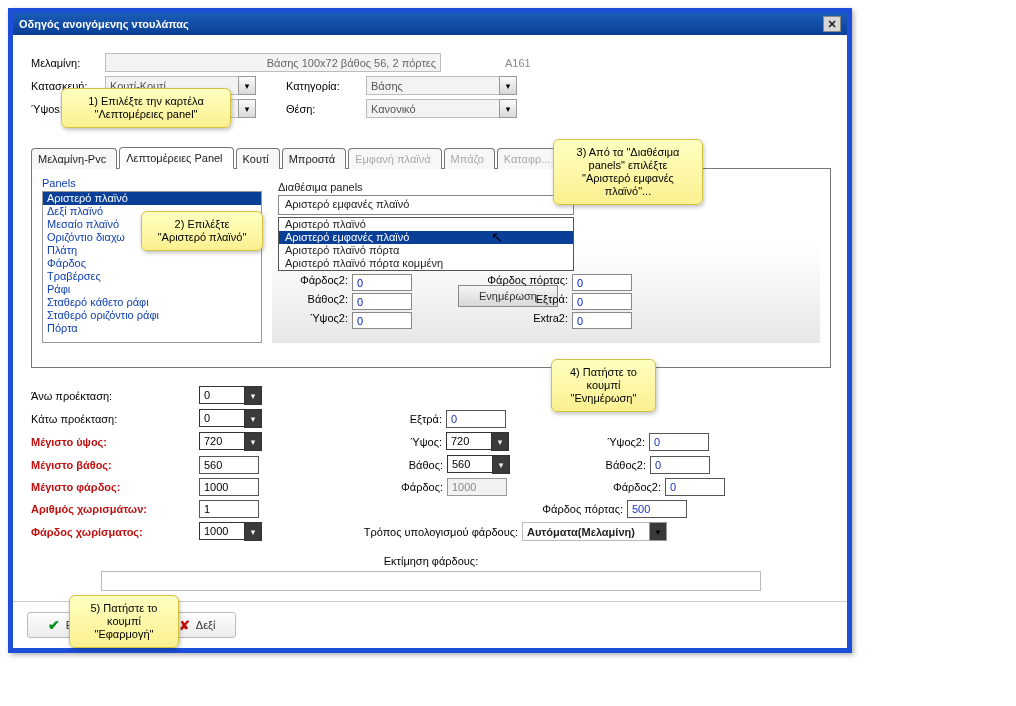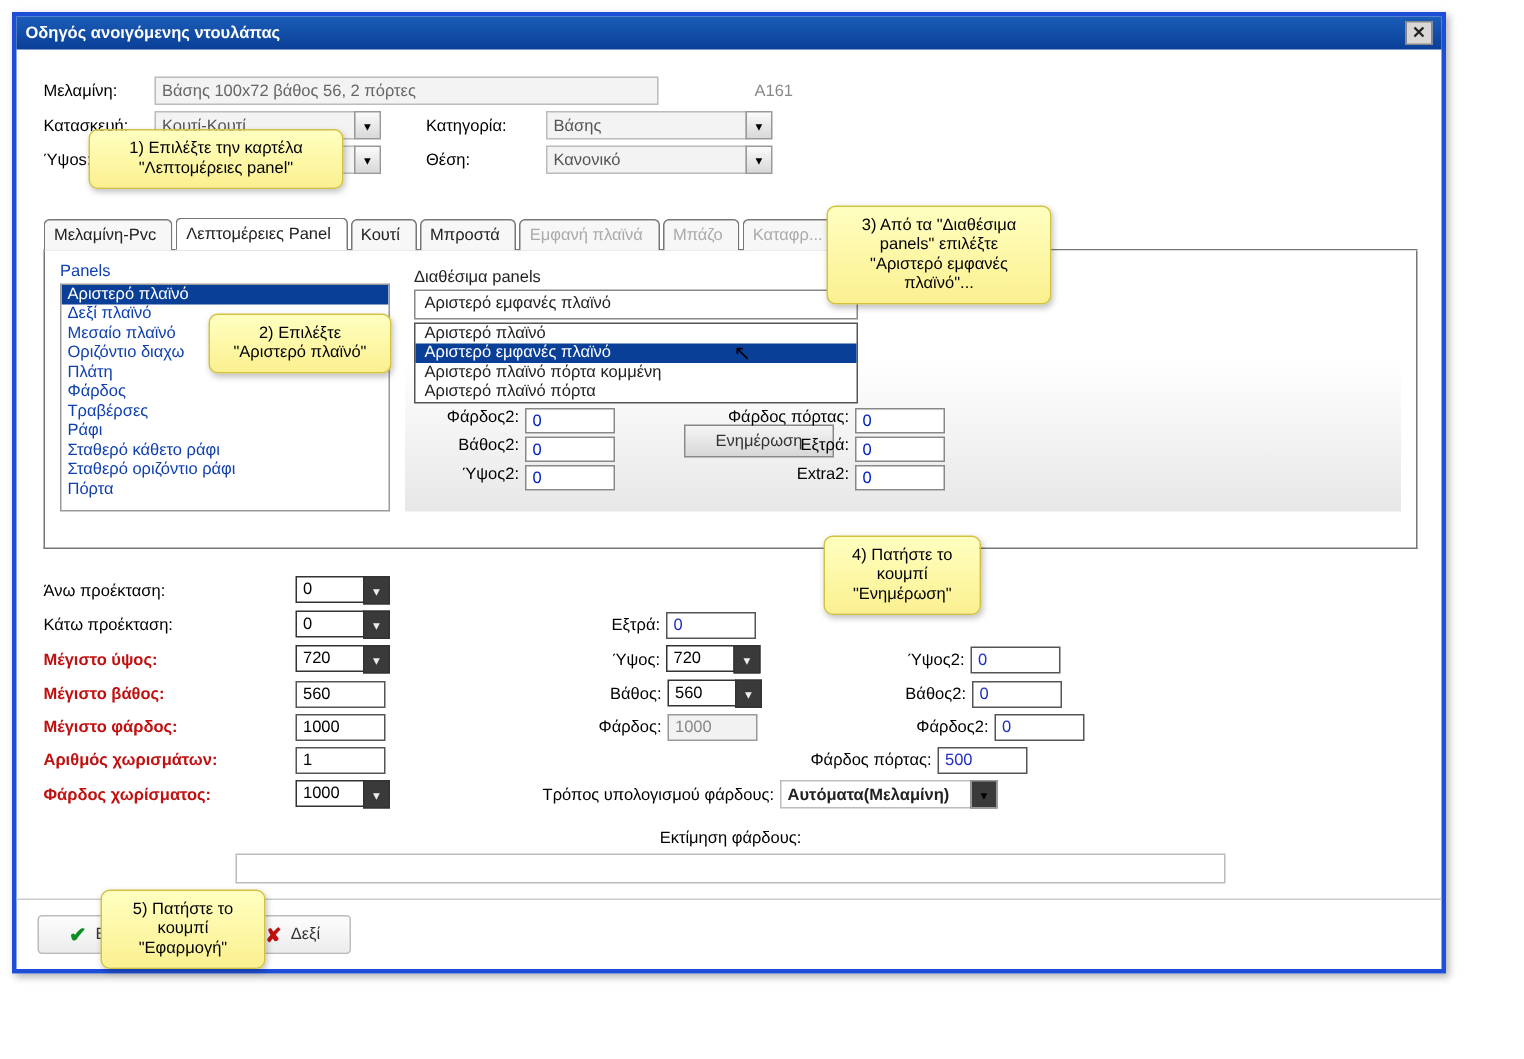--- a/index.html
+++ b/index.html
@@ -1,17 +1,17 @@
 <!DOCTYPE html>
 <html><head>
 <meta charset="utf-8">
 <style>
   * { box-sizing: border-box; font-family: Tahoma, Arial, sans-serif; font-size: 11px; }
   body { margin: 0; background: #fff; padding: 8px; }
-  .window { width: 956px; border: 3px solid #1d4ed8; box-shadow: 2px 2px 5px rgba(0,0,0,.3); background: #fff; position: relative; }
+  .window { width: 844px; border: 5px solid #1d4ed8; box-shadow: 2px 2px 5px rgba(0,0,0,.3); background: #fff; position: relative; }
   .titlebar { background: linear-gradient(#1a5db8,#0a3f97); color:#fff; height:22px; line-height:22px; padding:0 6px; display:flex; justify-content:space-between; align-items:center; font-weight:bold; }
   .closebtn { width:18px; height:16px; background:#d8d7d6; border:1px solid #888; display:flex; align-items:center; justify-content:center; color:#222; font-size:11px; cursor:pointer; }
   .content { padding:14px 16px 10px 18px; }
   .row { display:flex; align-items:center; margin:4px 0; }
   .lbl { text-align:left; margin-right:6px; }
   .tinput { border:1px solid #bdbbbd; height:19px; padding:1px 4px; background:#fff; color:#666; }
   .tinput.ro { background:#f3f3f3; }
   .select { position:relative; display:inline-flex; }
   .select input { border:1px solid #bdbbbd; height:19px; padding:1px 4px; background:#f3f3f3; color:#555; }
   .ddbtn { width:18px; height:19px; background:linear-gradient(#fbfbfb,#d8d8d8); border:1px solid #999; display:flex; align-items:center; justify-content:center; margin-left:-1px; cursor:pointer; }
@@ -72,21 +72,21 @@
 <div class="window">
   <div class="titlebar">
     <span>Οδηγός ανοιγόμενης ντουλάπας</span>
     <div class="closebtn">✕</div>
   </div>
 
   <div class="content">
 
     <div class="row">
       <span class="lbl" style="width:68px">Μελαμίνη:</span>
-      <input class="tinput ro" style="width: 336px;" value="Βάσης 100x72 βάθος 56, 2 πόρτες">
+      <input class="tinput ro" style="width: 336px; text-align: right;" value="Βάσης 100x72 βάθος 56, 2 πόρτες">
       <span style="margin-left:64px;color:#888">A161</span>
     </div>
     <div class="row">
       <span class="lbl" style="width:68px">Κατασκευή:</span>
       <span class="select">
           <input style="width: 134px;" value="Κουτί-Κουτί">
           <div class="ddbtn"></div>
         </span>
       <span class="lbl" style="width:74px;margin-left:30px">Κατηγορία:</span>
       <span class="select">
@@ -134,22 +134,22 @@
               <div class="lbitem">Σταθερό οριζόντιο ράφι</div>
               <div class="lbitem">Πόρτα</div>
             </div>
           </div>
           <div class="rightPanel">
             <div class="availHead">Διαθέσιμα panels</div>
             <div class="availBox">Αριστερό εμφανές πλαϊνό</div>
             <div class="dropdown">
               <div class="dditem">Αριστερό πλαϊνό</div>
               <div class="dditem sel">Αριστερό εμφανές πλαϊνό</div>
+              <div class="dditem">Αριστερό πλαϊνό πόρτα</div>
               <div class="dditem">Αριστερό πλαϊνό πόρτα κομμένη</div>
-              <div class="dditem">Αριστερό πλαϊνό πόρτα</div>
             </div>
             <div class="fieldsGrid">
               <div class="fg-row">
                 <span class="fg-lbl" style="width:74px">Φάρδος2:</span>
                 <input class="numbox" value="0" style="">
                 <span class="fg-lbl" style="width:160px">Φάρδος πόρτας:</span>
                 <input class="numbox" value="0" style="">
               </div>
               <div class="fg-row">
                 <span class="fg-lbl" style="width:74px">Βάθος2:</span>

